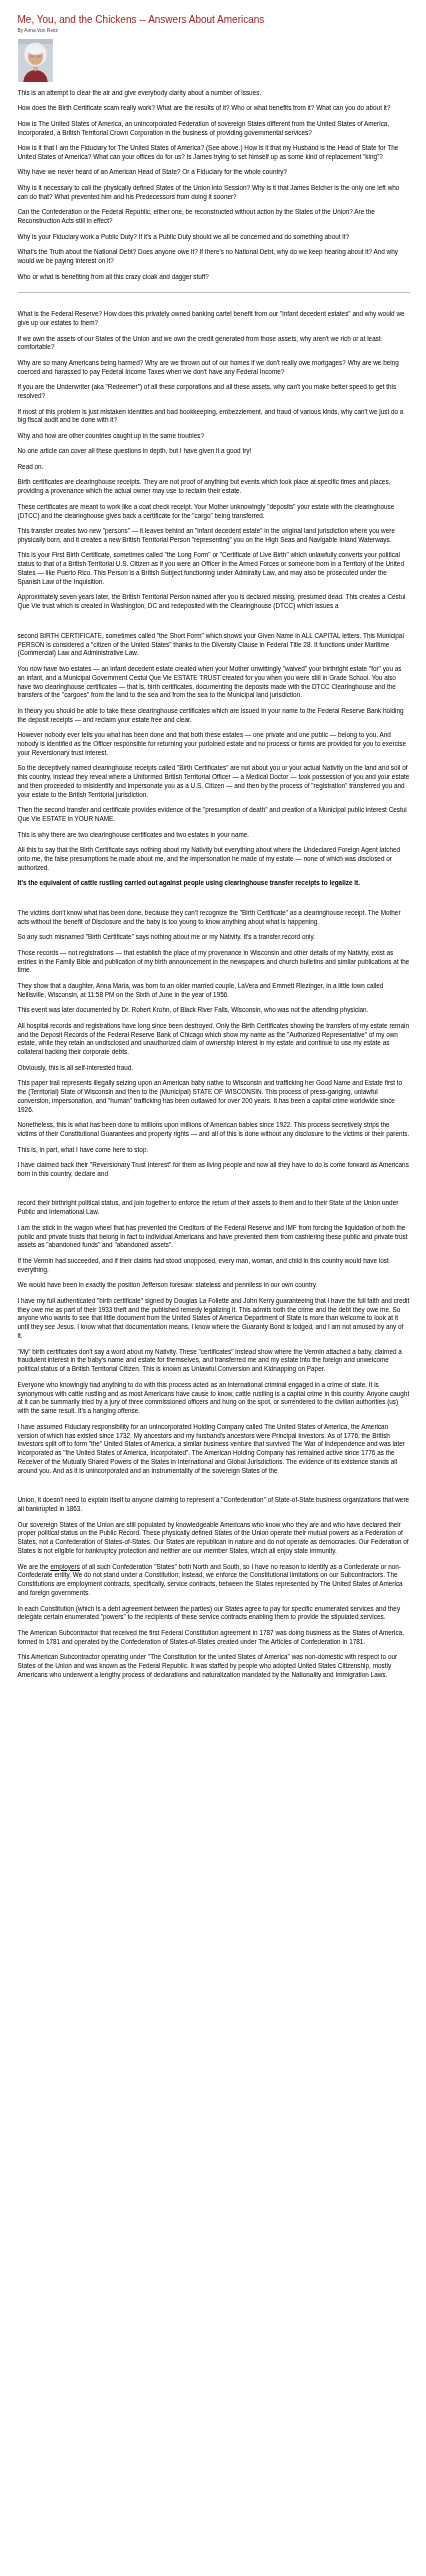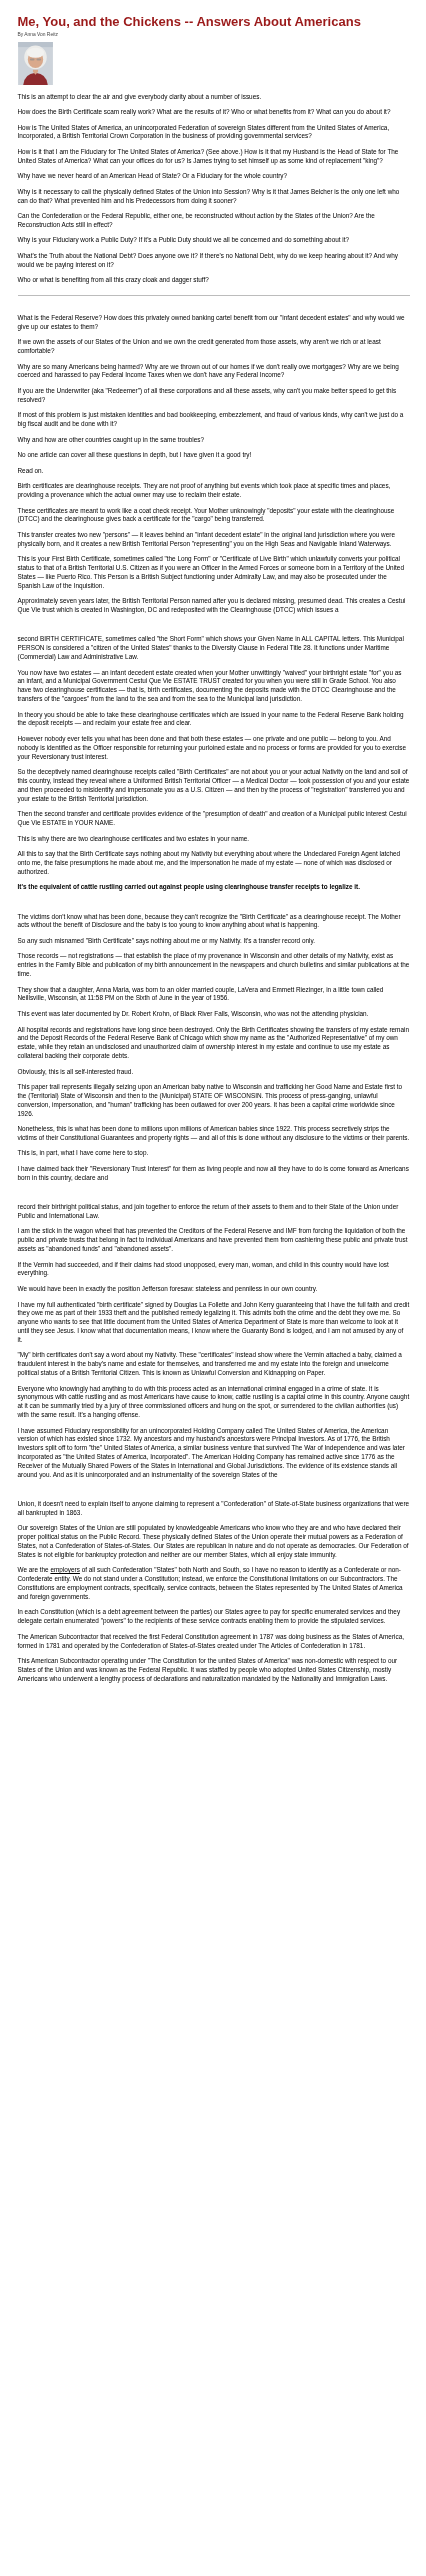--- a/index.html
+++ b/index.html
@@ -13,22 +13,22 @@
     overflow: hidden;
     font-family: "Liberation Sans", sans-serif;
     color: #111111;
   }
   .page {
     padding: 14.4px 17.5px 20.6px 17.5px;
     box-sizing: border-box;
     width: 427px;
   }
   .title {
-    font-size: 13px;
-    font-weight: bold;
+    font-size: 10px;
+    font-weight: normal;
     color: #9b1a1a;
     margin: 0 0 1.5px 0;
     line-height: 1.25;
   }
   .byline {
     font-size: 4.9px;
     color: #444444;
     margin: 0 0 5.2px 0;
   }
   .photo {

